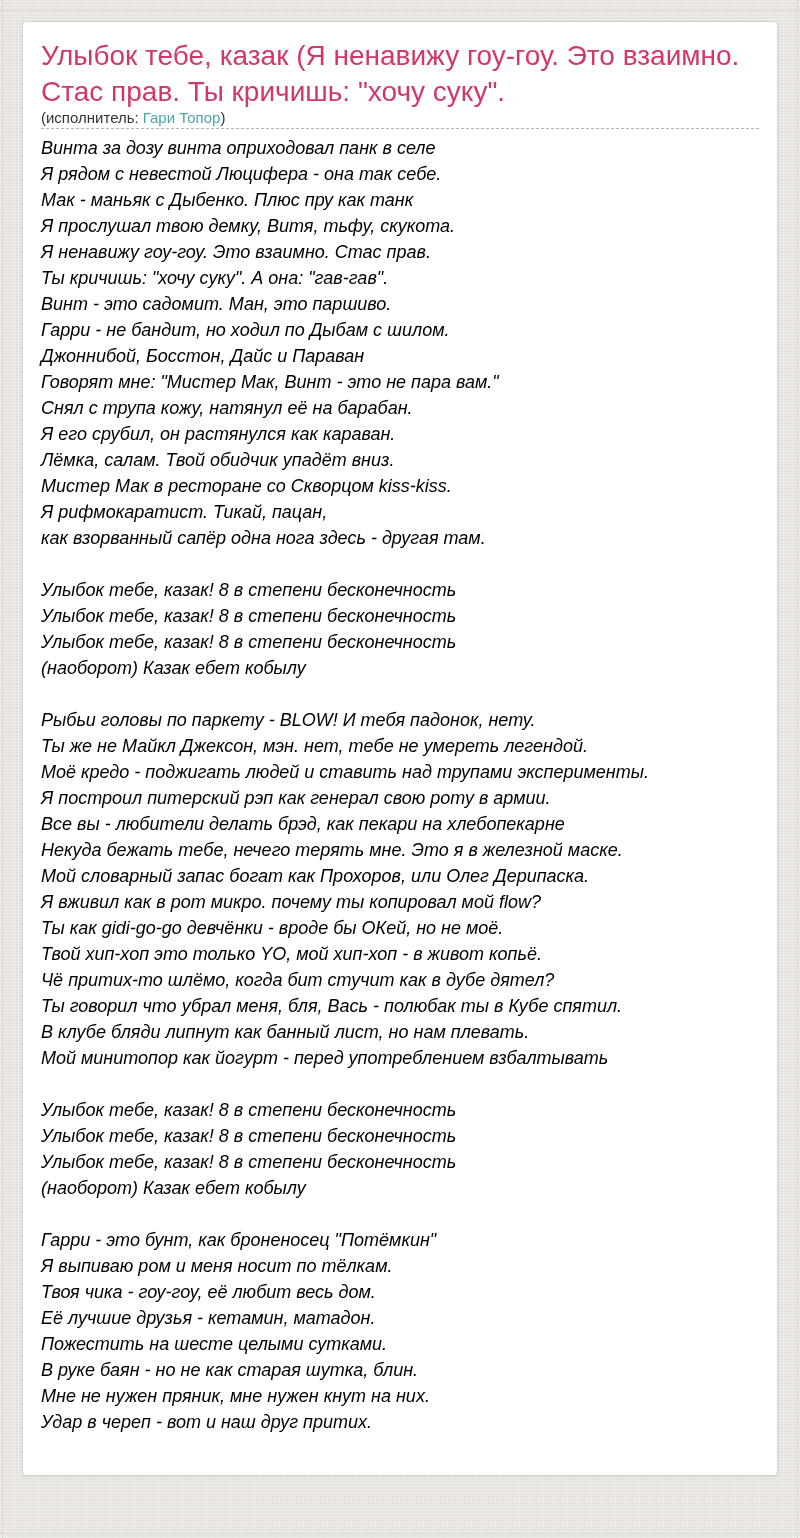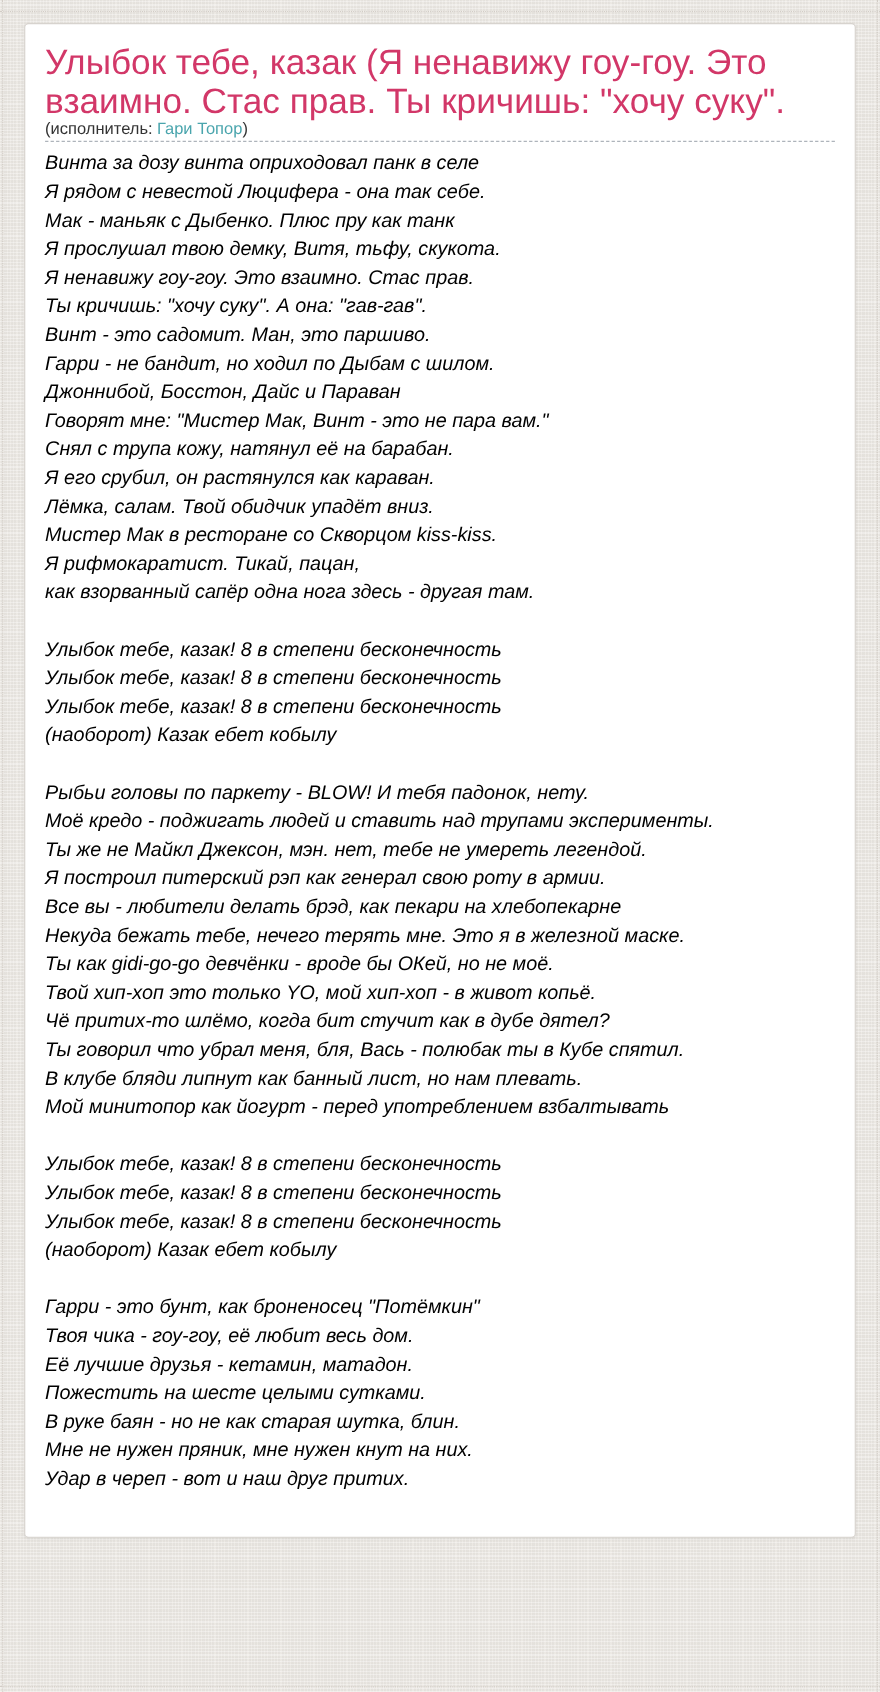--- a/index.html
+++ b/index.html
@@ -38,21 +38,21 @@
     top: 21px;
     width: 756px;
     background: var(--card-bg);
     border: 1px solid var(--card-border);
     border-radius: 4px;
     padding: 16px 18px 24px 18px;
     box-shadow: 0 1px 3px rgba(0,0,0,0.06);
   }
   h1.song-title {
     margin: 0;
-    font-size: 32px;
+    font-size: 28px;
     line-height: 36px;
     font-weight: normal;
     color: var(--title);
   }
   .artist-line {
     margin: 0;
     font-size: 15px;
     line-height: 16px;
     color: var(--artist-label);
   }
@@ -109,40 +109,43 @@
         <div class="lyric-line">как взорванный сапёр одна нога здесь - другая там.</div>
       </div>
       <div class="stanza">
         <div class="lyric-line">Улыбок тебе, казак! 8 в степени бесконечность</div>
         <div class="lyric-line">Улыбок тебе, казак! 8 в степени бесконечность</div>
         <div class="lyric-line">Улыбок тебе, казак! 8 в степени бесконечность</div>
         <div class="lyric-line">(наоборот) Казак ебет кобылу</div>
       </div>
       <div class="stanza">
         <div class="lyric-line">Рыбьи головы по паркету - BLOW! И тебя падонок, нету.</div>
+        <div class="lyric-line">Ты же не Майкл Джексон, мэн. нет, тебе не умереть легендой.</div>
         <div class="lyric-line">Моё кредо - поджигать людей и ставить над трупами эксперименты.</div>
-        <div class="lyric-line">Ты же не Майкл Джексон, мэн. нет, тебе не умереть легендой.</div>
         <div class="lyric-line">Я построил питерский рэп как генерал свою роту в армии.</div>
         <div class="lyric-line">Все вы - любители делать брэд, как пекари на хлебопекарне</div>
         <div class="lyric-line">Некуда бежать тебе, нечего терять мне. Это я в железной маске.</div>
+        <div class="lyric-line">Мой словарный запас богат как Прохоров, или Олег Дерипаска.</div>
+        <div class="lyric-line">Я вживил как в рот микро. почему ты копировал мой flow?</div>
         <div class="lyric-line">Ты как gidi-go-go девчёнки - вроде бы ОКей, но не моё.</div>
         <div class="lyric-line">Твой хип-хоп это только YO, мой хип-хоп - в живот копьё.</div>
         <div class="lyric-line">Чё притих-то шлёмо, когда бит стучит как в дубе дятел?</div>
         <div class="lyric-line">Ты говорил что убрал меня, бля, Вась - полюбак ты в Кубе спятил.</div>
         <div class="lyric-line">В клубе бляди липнут как банный лист, но нам плевать.</div>
         <div class="lyric-line">Мой минитопор как йогурт - перед употреблением взбалтывать</div>
       </div>
       <div class="stanza">
         <div class="lyric-line">Улыбок тебе, казак! 8 в степени бесконечность</div>
         <div class="lyric-line">Улыбок тебе, казак! 8 в степени бесконечность</div>
         <div class="lyric-line">Улыбок тебе, казак! 8 в степени бесконечность</div>
         <div class="lyric-line">(наоборот) Казак ебет кобылу</div>
       </div>
       <div class="stanza">
         <div class="lyric-line">Гарри - это бунт, как броненосец "Потёмкин"</div>
+        <div class="lyric-line">Я выпиваю ром и меня носит по тёлкам.</div>
         <div class="lyric-line">Твоя чика - гоу-гоу, её любит весь дом.</div>
         <div class="lyric-line">Её лучшие друзья - кетамин, матадон.</div>
         <div class="lyric-line">Пожестить на шесте целыми сутками.</div>
         <div class="lyric-line">В руке баян - но не как старая шутка, блин.</div>
         <div class="lyric-line">Мне не нужен пряник, мне нужен кнут на них.</div>
         <div class="lyric-line">Удар в череп - вот и наш друг притих.</div>
       </div>
     </div>
 </div>
 

